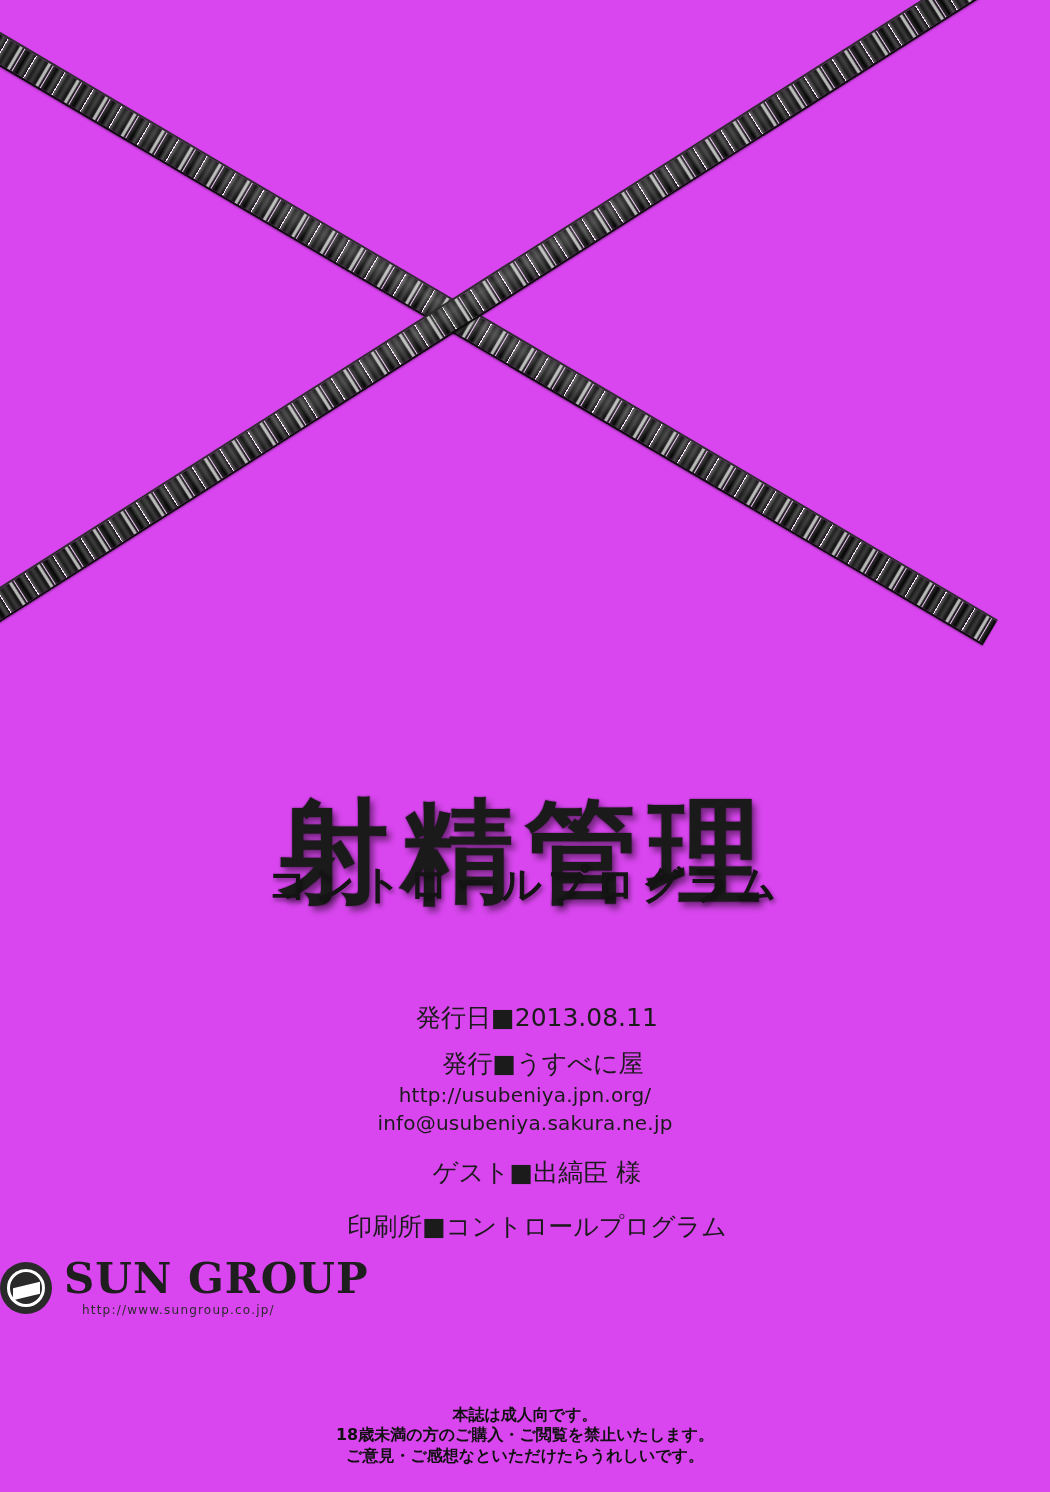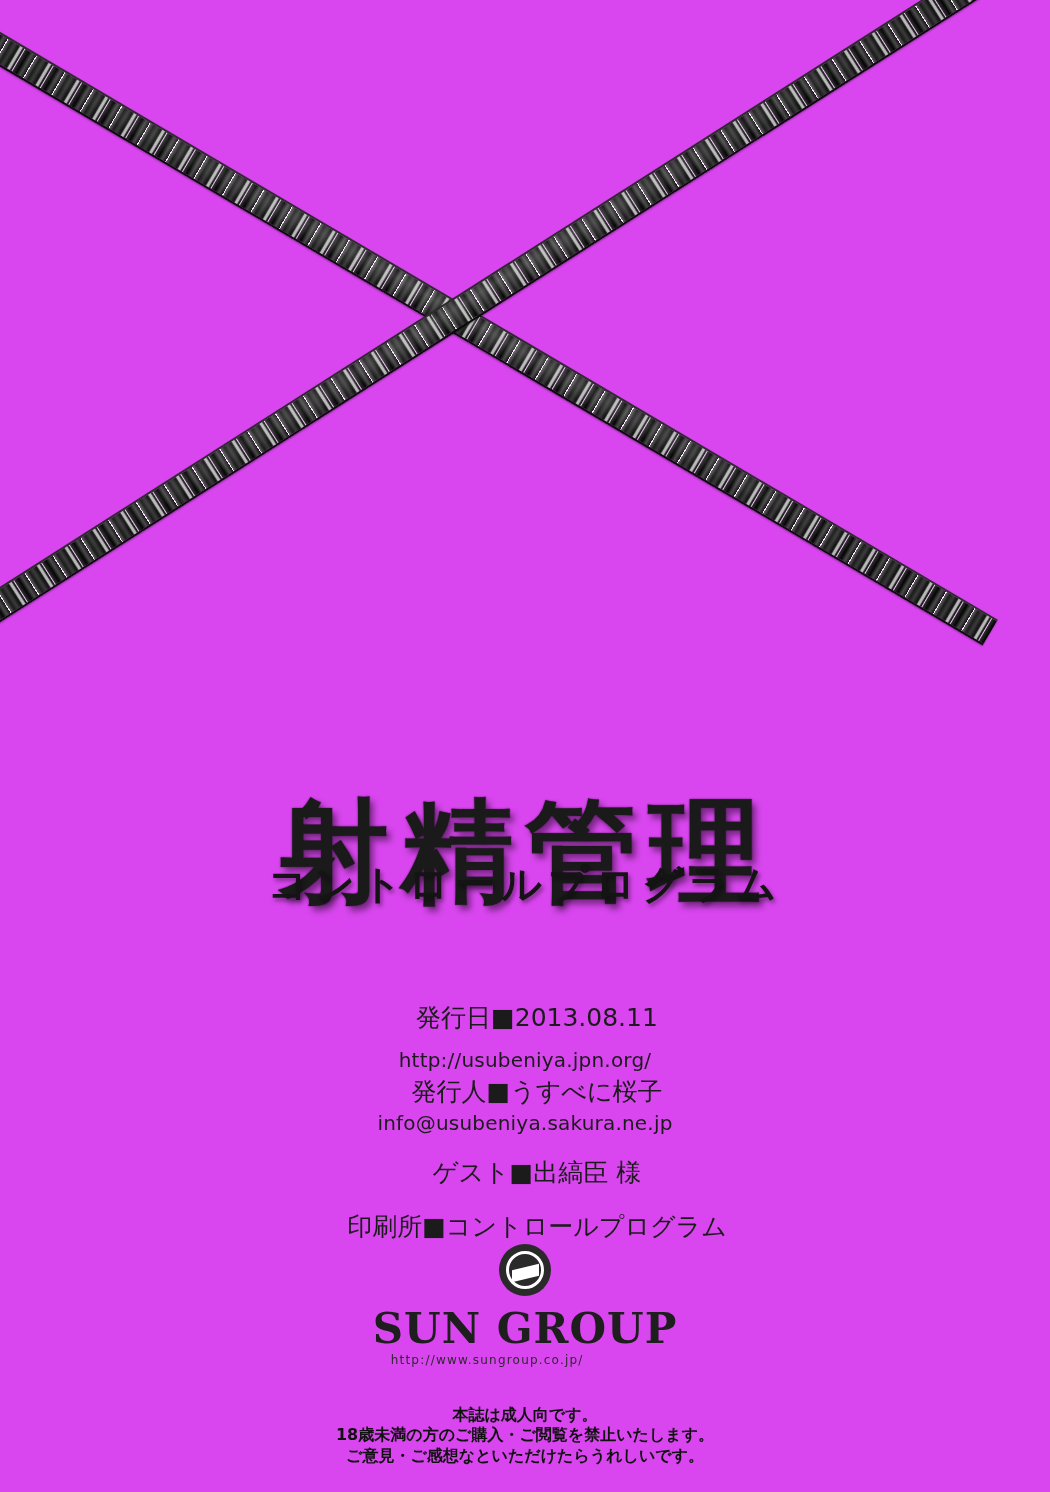--- a/index.html
+++ b/index.html
@@ -133,25 +133,25 @@
   .col-url {
     font-size: 20px;
     line-height: 1.4;
     letter-spacing: 0.2px;
   }
   .spacer-s { height: 10px; }
   .spacer-m { height: 18px; }
 
   
   .logo-row {
+    margin-top: 14px;
     display: flex;
     align-items: center;
-    justify-content: space-between;
+    justify-content: flex-start;
     gap: 12px;
-    flex-direction: column;
   }
   .logo-mark {
     width: 52px;
     height: 52px;
     border-radius: 50%;
     background: #2a2a2a;
     position: relative;
     flex: 0 0 auto;
   }
   .logo-mark::before {
@@ -218,22 +218,22 @@
 
   <div class="title-block">
     <div class="title-main">射精管理</div>
     <div class="title-sub">コントロールプログラム</div>
   </div>
 
   <div class="colophon">
 
     <div class="col-line">発行日■2013.08.11</div>
     <div class="spacer-s"></div>
+    <div class="col-line indent-a">発行■うすべに屋</div>
     <div class="col-url">http://usubeniya.jpn.org/</div>
-    <div class="col-line">発行人■うすべに桜子</div>
     <div class="col-url">info@usubeniya.sakura.ne.jp</div>
     <div class="spacer-m"></div>
     <div class="col-line">ゲスト■出縞臣 様</div>
     <div class="spacer-m"></div>
     <div class="col-line">印刷所■コントロールプログラム</div>
 
     <div class="logo-row">
       <div class="logo-mark"></div>
       <div class="logo-text-wrap">
         <div class="logo-text">SUN GROUP</div>

